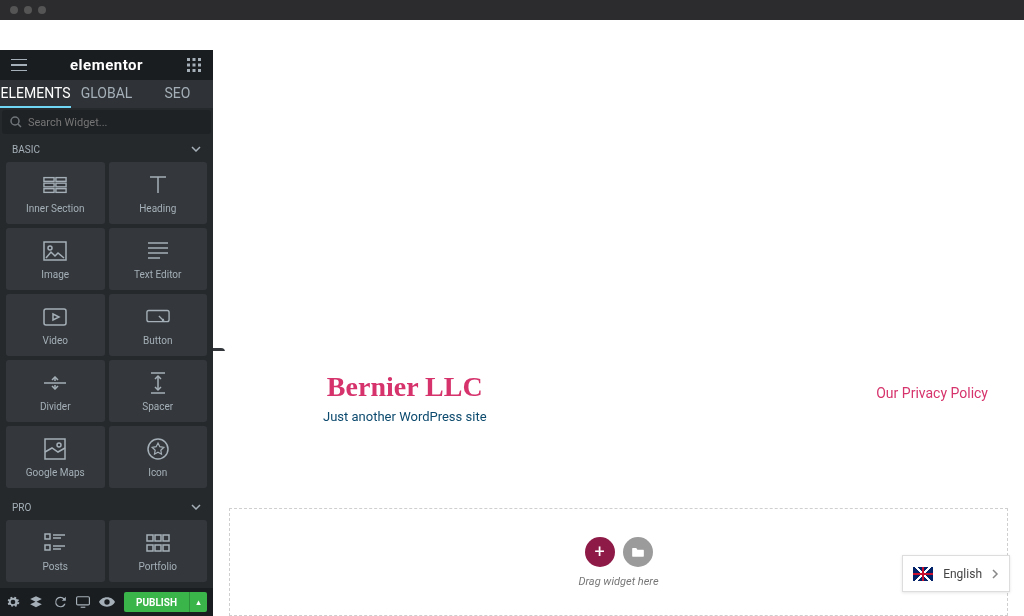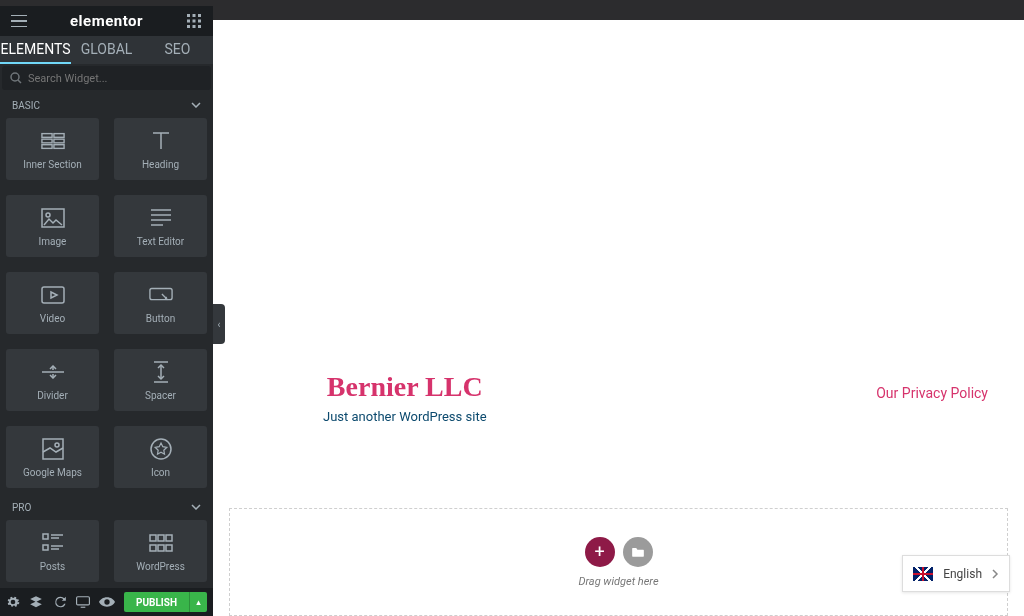--- a/index.html
+++ b/index.html
@@ -12,21 +12,21 @@
   .sb-header { height:30px; background:#1a1d20; display:flex; align-items:center; justify-content:space-between; padding:0 10px; }
   .burger, .grid-ico { width:18px; height:18px; display:flex; align-items:center; justify-content:center; cursor:pointer; }
   .brand { color:#fff; font-weight:700; font-size:15px; letter-spacing:.5px; }
   .tabs { display:flex; height:28px; background:#2f3337; font-size:14px; text-transform:uppercase; }
   .tab { flex:1; display:flex; align-items:center; justify-content:center; cursor:pointer; color:#a4afb7; border-bottom:2px solid transparent; }
   .tab.active { color:#fff; border-bottom:2px solid #71d7f7; }
   .search { margin:2px; height:24px; background:#1f2225; border-radius:3px; display:flex; align-items:center; padding:0 8px; gap:6px; }
   .search input { flex:1; background:transparent; border:none; outline:none; color:#a4afb7; font-size:11px; }
   .cat { display:flex; align-items:center; justify-content:space-between; padding:0 12px; height:26px; font-size:10px; text-transform:uppercase; cursor:pointer; }
   .widgets { flex:1; overflow:auto; }
-  .widget-grid { display:grid; grid-template-columns:1fr 1fr; gap:15px; padding:0 6px 6px; }
+  .widget-grid { display:grid; grid-template-columns:1fr 1fr; gap:4px; padding:0 6px 6px; }
   .widget { background:#34383c; height:62px; border-radius:3px; display:flex; flex-direction:column; align-items:center; justify-content:center; gap:6px; cursor:grab; }
   .widget .wi { width:24px; height:24px; display:flex; align-items:center; justify-content:center; color:#a4afb7; }
   .widget .wl { font-size:10px; color:#a4afb7; text-align:center; }
   .sb-footer { height:28px; background:#1a1d20; display:flex; align-items:center; padding:0 6px; gap:9px; }
   .ft-ico { width:16px; height:16px; display:flex; align-items:center; justify-content:center; color:#a4afb7; cursor:pointer; }
   .publish { margin-left:auto; display:flex; }
   .publish-btn { background:#39b54a; color:#fff; font-size:10px; font-weight:700; text-transform:uppercase; border:none; height:20px; padding:0 12px; cursor:pointer; border-radius:2px 0 0 2px; }
   .publish-caret { background:#39b54a; border:none; border-left:1px solid rgba(0,0,0,.2); width:18px; height:20px; cursor:pointer; border-radius:0 2px 2px 0; color:#fff; font-size:9px; }
   .collapse-handle { position:absolute; right:-12px; top:298px; width:12px; height:40px; background:#34383c; border-radius:0 4px 4px 0; display:flex; align-items:center; justify-content:center; cursor:pointer; color:#a4afb7; font-size:10px; }
   
@@ -243,21 +243,21 @@
                 <g stroke="#a4afb7" stroke-width="1.5" fill="none">
                   <rect x="1" y="1" width="6" height="6"></rect>
                   <rect x="9" y="1" width="6" height="6"></rect>
                   <rect x="17" y="1" width="6" height="6"></rect>
                   <rect x="1" y="11" width="6" height="6"></rect>
                   <rect x="9" y="11" width="6" height="6"></rect>
                   <rect x="17" y="11" width="6" height="6"></rect>
                 </g>
               </svg>
             </span>
-            <span class="wl">WordPress</span>
+            <span class="wl">Portfolio</span>
           </div>
         </div>
     </div>
 
     <div class="sb-footer">
       <span class="ft-ico">
           <svg width="14" height="14" viewBox="0 0 24 24">
             <path fill="#a4afb7" d="M12 8a4 4 0 1 0 0 8 4 4 0 0 0 0-8zm9 4l2 1-1 3-2-.5a8 8 0 0 1-1.7 1.7l.5 2-3 1-1-2a8 8 0 0 1-2.4 0l-1 2-3-1 .5-2A8 8 0 0 1 6.2 16.5L4 17l-1-3 2-1a8 8 0 0 1 0-2l-2-1 1-3 2 .5A8 8 0 0 1 7.8 5.8L7.3 4l3-1 1 2a8 8 0 0 1 2.4 0l1-2 3 1-.5 2a8 8 0 0 1 1.7 1.7L21 7l1 3-2 1a8 8 0 0 1 0 2z"></path>
           </svg>
         </span>

